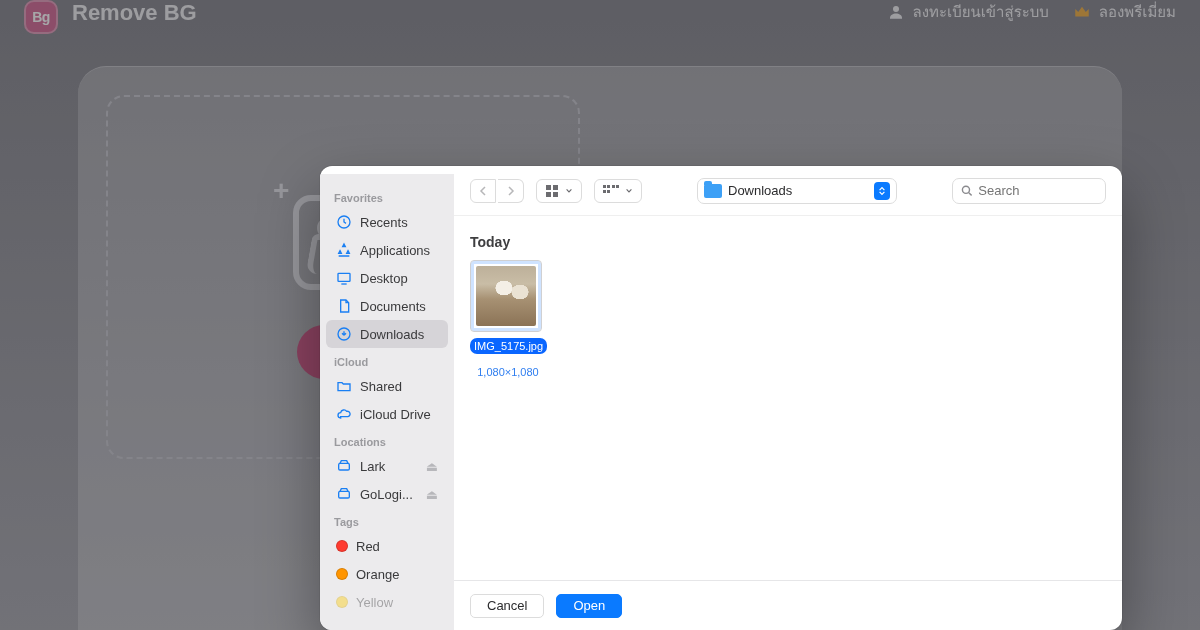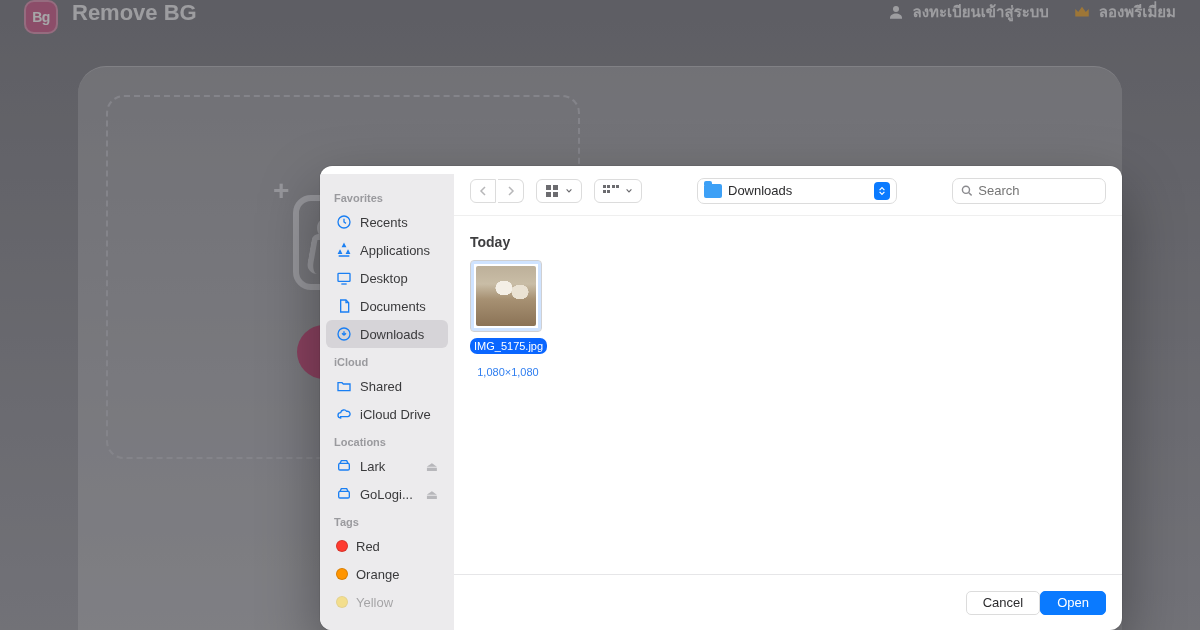--- a/index.html
+++ b/index.html
@@ -22,21 +22,21 @@
   background: #d6709a;
   display: flex; align-items: center; justify-content: center;
   color: #fff; font-weight: 700; font-size: 14px; letter-spacing: -0.5px;
   margin-right: 14px;
   border: 2px solid rgba(255,255,255,0.35);
 }
 .logo-text { font-size: 22px; font-weight: 600; color: #f1f1f3; }
 .header-spacer { flex: 1; }
 .header-link {
   display: flex; align-items: center; gap: 8px;
-  color: #f1f1f3; font-size: 15px; font-weight: 700; margin-left: 24px;
+  color: #f1f1f3; font-size: 15px; font-weight: 400; margin-left: 24px;
 }
 .icon-user { width:18px; height:18px; }
 .icon-crown { width:18px; height:18px; fill:#f0b24a; }
 
 .main-card {
   position:absolute; left:78px; top:66px; right:78px; bottom:0;
   background: rgba(255,255,255,0.25);
   border-radius: 28px 28px 0 0;
   border-top: 1px solid rgba(255,255,255,0.3);
 }
@@ -144,22 +144,22 @@
     linear-gradient(180deg, #bdb09a 0%, #c9bda6 30%, #a79173 55%, #8b7356 100%);
 }
 .file-name {
   display:inline-block; background:#0a66ff; color:#fff;
   font-size:11px; padding:2px 4px; border-radius:7px; margin-top:6px;
   max-width: 84px; overflow:hidden; white-space:nowrap;
 }
 .file-meta { color:#2f7ef0; font-size:11px; margin-top:8px; }
 
 .footer {
-  height:56px; border-top:1px solid #e6e6e8; display:flex; align-items:center; justify-content:flex-end;
-  padding: 0 16px;
+  height:50px; border-top:1px solid #e6e6e8; display:flex; align-items:center; justify-content:flex-start;
+  gap:12px; padding: 0 16px;
 }
 .btn {
   height:24px; padding:0 16px; border-radius:5px; font-size:13px;
   display:flex; align-items:center; border:1px solid #dcdcdc; background:#fff; color:#2b2b2d;
 }
 .btn.primary { background:#0a7aff; color:#fff; border-color:#0a7aff; }
 
 </style>
 </head>
 <body>

